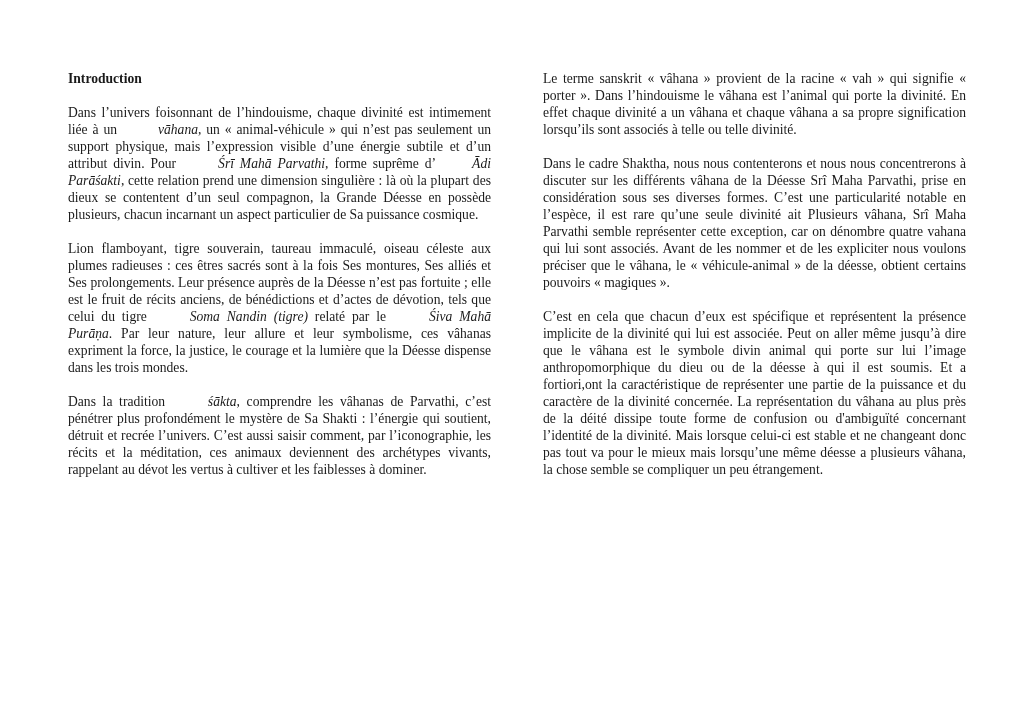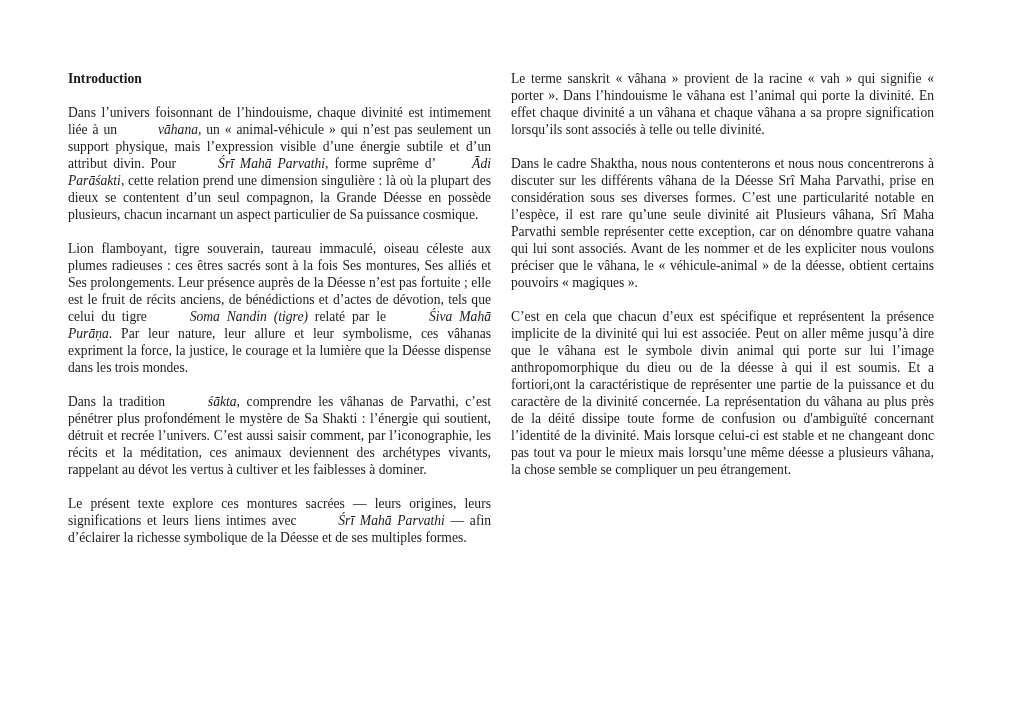--- a/index.html
+++ b/index.html
@@ -14,21 +14,21 @@
     font-family: "Liberation Serif", "DejaVu Serif", serif;
     color: #1a1a1a;
   }
   .page {
     box-sizing: border-box;
     width: 1024px;
     height: 724px;
     background: #ffffff;
     padding: 70px 66px 40px 68px;
     display: flex;
-    gap: 20px;
+    gap: 52px;
   }
   .column {
     width: 423px;
     flex: 0 0 423px;
   }
   .heading {
     font-size: 13.6px;
     line-height: 17px;
     margin: 0 0 17px 0;
     text-align: left;
@@ -51,21 +51,20 @@
 <body>
 
 <div class="page">
 
   <div class="column column-left">
     <h2 class="heading bold">Introduction</h2>
     <div class="paragraphs">
         <p><span>Dans l’univers foisonnant de l’hindouisme, chaque divinité est intimement liée à un </span><em>vāhana</em><span>, un « animal-véhicule » qui n’est pas seulement un support physique, mais l’expression visible d’une énergie subtile et d’un attribut divin. Pour </span><em>Śrī Mahā Parvathi</em><span>, forme suprême d’</span><em>Ādi Parāśakti</em><span>, cette relation prend une dimension singulière : là où la plupart des dieux se contentent d’un seul compagnon, la Grande Déesse en possède plusieurs, chacun incarnant un aspect particulier de Sa puissance cosmique.</span></p>
         <p><span>Lion flamboyant, tigre souverain, taureau immaculé, oiseau céleste aux plumes radieuses : ces êtres sacrés sont à la fois Ses montures, Ses alliés et Ses prolongements. Leur présence auprès de la Déesse n’est pas fortuite ; elle est le fruit de récits anciens, de bénédictions et d’actes de dévotion, tels que celui du tigre </span><em>Soma Nandin (tigre)</em><span> relaté par le </span><em>Śiva Mahā Purāṇa</em><span>. Par leur nature, leur allure et leur symbolisme, ces vâhanas expriment la force, la justice, le courage et la lumière que la Déesse dispense dans les trois mondes.</span></p>
         <p><span>Dans la tradition </span><em>śākta</em><span>, comprendre les vâhanas de Parvathi, c’est pénétrer plus profondément le mystère de Sa Shakti : l’énergie qui soutient, détruit et recrée l’univers. C’est aussi saisir comment, par l’iconographie, les récits et la méditation, ces animaux deviennent des archétypes vivants, rappelant au dévot les vertus à cultiver et les faiblesses à dominer.</span></p>
-        <p><span>Le présent texte explore ces montures sacrées — leurs origines, leurs significations et leurs liens intimes avec </span><em>Śrī Mahā Parvathi</em><span> — afin d’éclairer la richesse symbolique de la Déesse et de ses multiples formes.</span></p>
       </div>
   </div>
 
   <div class="column column-right">
     <div class="paragraphs">
         <p><span>Le terme sanskrit « vâhana » provient de la racine « vah » qui signifie « porter ». Dans l’hindouisme le vâhana est l’animal qui porte la divinité. En effet chaque divinité a un vâhana et chaque vâhana a sa propre signification lorsqu’ils sont associés à telle ou telle divinité.</span></p>
         <p><span>Dans le cadre Shaktha, nous nous contenterons et nous nous concentrerons à discuter sur les différents vâhana de la Déesse Srî Maha Parvathi, prise en considération sous ses diverses formes.  C’est une particularité notable en l’espèce, il est rare qu’une seule divinité ait Plusieurs vâhana, Srî Maha Parvathi semble représenter cette exception, car on dénombre quatre vahana qui lui sont associés. Avant de les nommer et de les expliciter nous voulons préciser que le vâhana, le « véhicule-animal » de la déesse, obtient certains pouvoirs « magiques ».</span></p>
         <p><span>C’est en cela que chacun d’eux est spécifique et représentent la présence implicite de la divinité qui lui est associée. Peut on aller même jusqu’à dire que le vâhana est le symbole divin animal qui porte sur lui l’image anthropomorphique du dieu ou de la déesse à qui il est soumis. Et a fortiori,ont la caractéristique de représenter une partie de la puissance et du caractère de la divinité concernée. La représentation du vâhana au plus près de la déité dissipe toute forme de confusion ou d'ambiguïté concernant l’identité de la divinité. Mais lorsque celui-ci est stable et ne changeant donc pas tout va pour le mieux mais lorsqu’une même déesse a plusieurs vâhana, la chose semble se compliquer un peu étrangement.</span></p>
       </div>
   </div>

